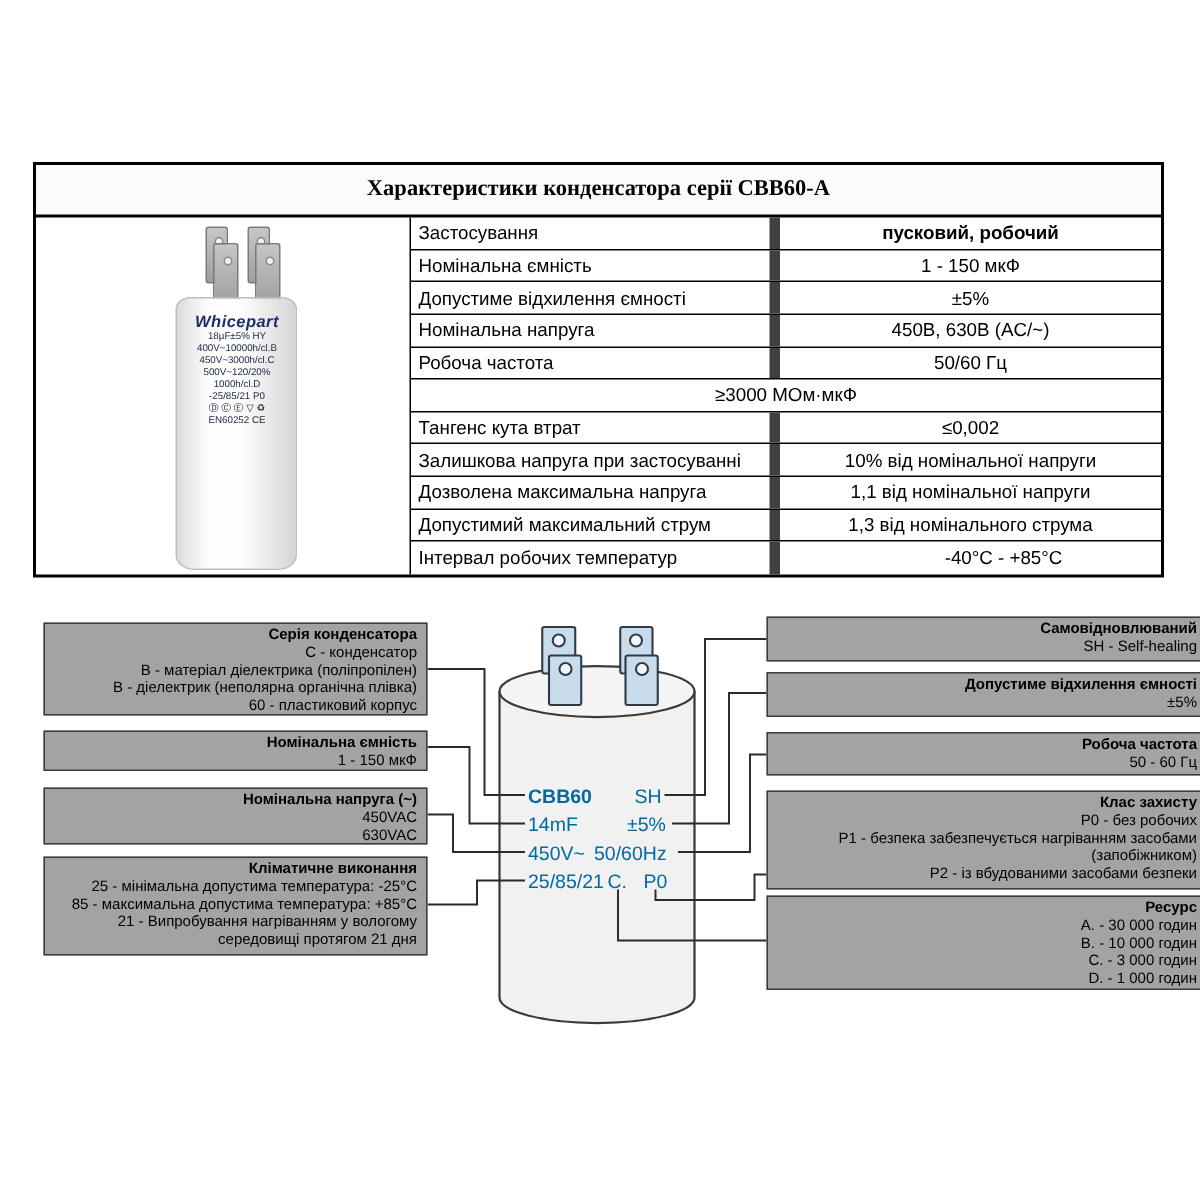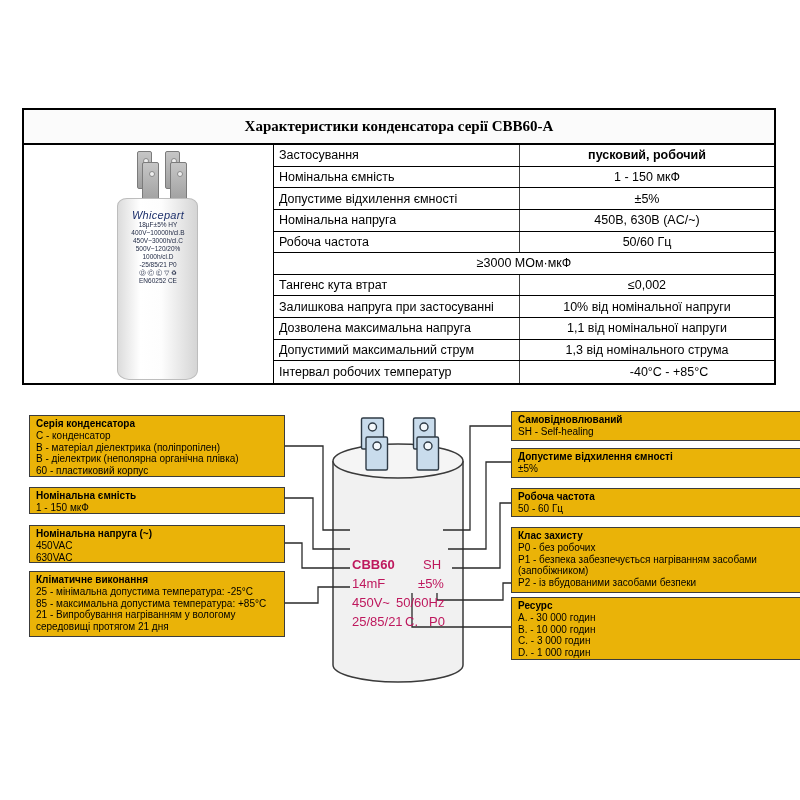--- a/index.html
+++ b/index.html
@@ -15,45 +15,45 @@
   }
   .spec-header{
     height:33px;border-bottom:2px solid #000;display:flex;align-items:center;
     justify-content:center;font-size:15px;font-weight:bold;background:#fbfbfb;font-family:Liberation Serif, serif;
   }
   .spec-body{display:flex;height:calc(100% - 35px);}
   .img-cell{width:250px;border-right:1px solid #000;box-sizing:border-box;position:relative;}
   .rows{flex:1;display:grid;grid-template-rows:repeat(11,1fr);}
   .row{display:flex;border-bottom:1px solid #000;box-sizing:border-box;font-size:12.5px;}
   .row:last-child{border-bottom:none;gap:44px;}
-  .row .lbl{width:246px;border-right:1px solid #404040;box-sizing:border-box;
+  .row .lbl{width:246px;border-right:7px solid #404040;box-sizing:border-box;
     display:flex;align-items:center;padding-left:5px;}
   .row .val{flex:1;display:flex;align-items:center;justify-content:center;text-align:center;}
   .row.bold-val .val{font-weight:bold;}
   
   .photo{position:absolute;left:91px;top:6px;width:86px;height:230px;}
   .ph-blade{position:absolute;background:linear-gradient(180deg,#c6c6c6,#9e9e9e);
     border:1px solid #7b7b7b;border-radius:2px;box-sizing:border-box;}
   .ph-hole{position:absolute;width:4px;height:4px;border-radius:50%;background:#efefef;border:1px solid #8a8a8a;}
   .ph-body{position:absolute;left:2px;top:47px;width:81px;height:182px;
     background:linear-gradient(90deg,#dcdcdc,#ffffff 28%,#fdfdfd 55%,#d5d5d5);
     border:1px solid #bdbdbd;border-radius:10px 10px 12px 12px / 8px 8px 10px 10px;
     box-sizing:border-box;}
   .ph-label{position:absolute;left:0;right:0;top:58px;text-align:center;color:#222b46;}
-  .ph-brand{font-size:11px;font-weight:normal;font-style:italic;color:#1c2f6b;letter-spacing:.3px;}
+  .ph-brand{font-size:11px;font-weight:bold;font-style:italic;color:#1c2f6b;letter-spacing:.3px;}
   .ph-line{font-size:6.5px;line-height:8px;white-space:nowrap;}
   
-  .callout{position:absolute;background:#eab308;border:1px solid #3c3c3c;
-    box-sizing:border-box;padding:2px 6px;font-size:10px;line-height:11.8px;overflow:hidden;}
+  .callout{position:absolute;background:#a3a3a3;border:1px solid #3c3c3c;
+    box-sizing:border-box;padding:2px 6px;font-size:10px;line-height:11.8px;overflow:hidden;text-align:right;}
   .callout .ttl{font-weight:bold;}
   .lbox{left:29px;width:256px;}
   .rbox{left:511px;width:294px;}
   
   .diagram-svg{position:absolute;left:0;top:0;width:800px;height:800px;}
-  .mark{position:absolute;font-size:13px;color:#be185d;white-space:nowrap;margin-top:34px;}
+  .mark{position:absolute;font-size:13px;color:#0369a1;white-space:nowrap;}
   .mark.b{font-weight:bold;}
 </style>
 </head>
 <body>
 
 <div class="spec-table">
   <div class="spec-header">Характеристики конденсатора серії CBB60-A</div>
   <div class="spec-body">
     <div class="img-cell">
       <div class="photo">

